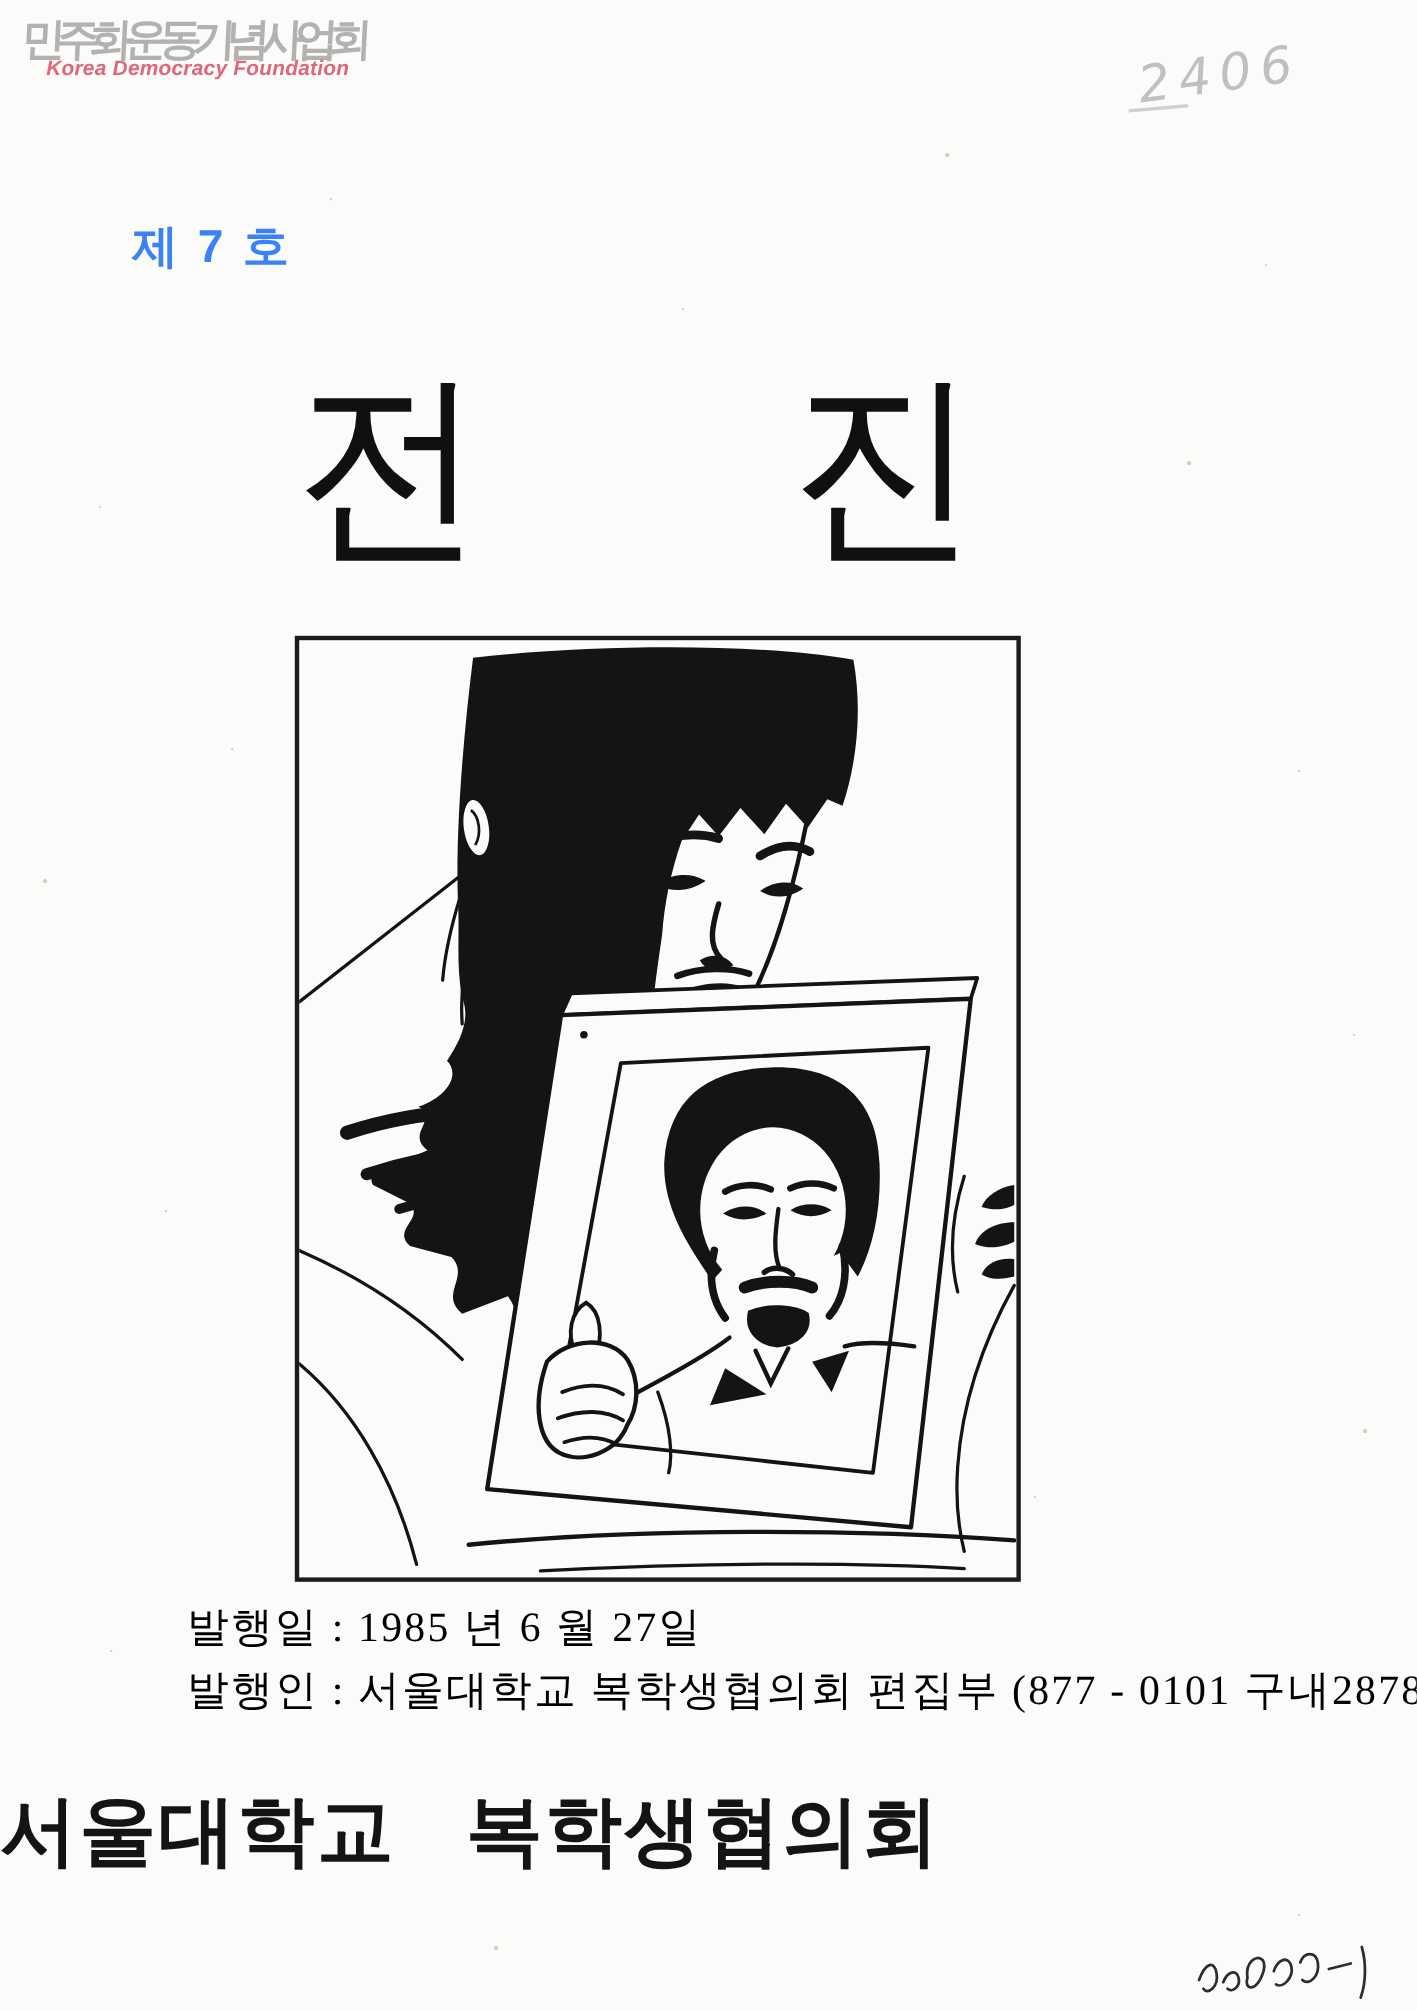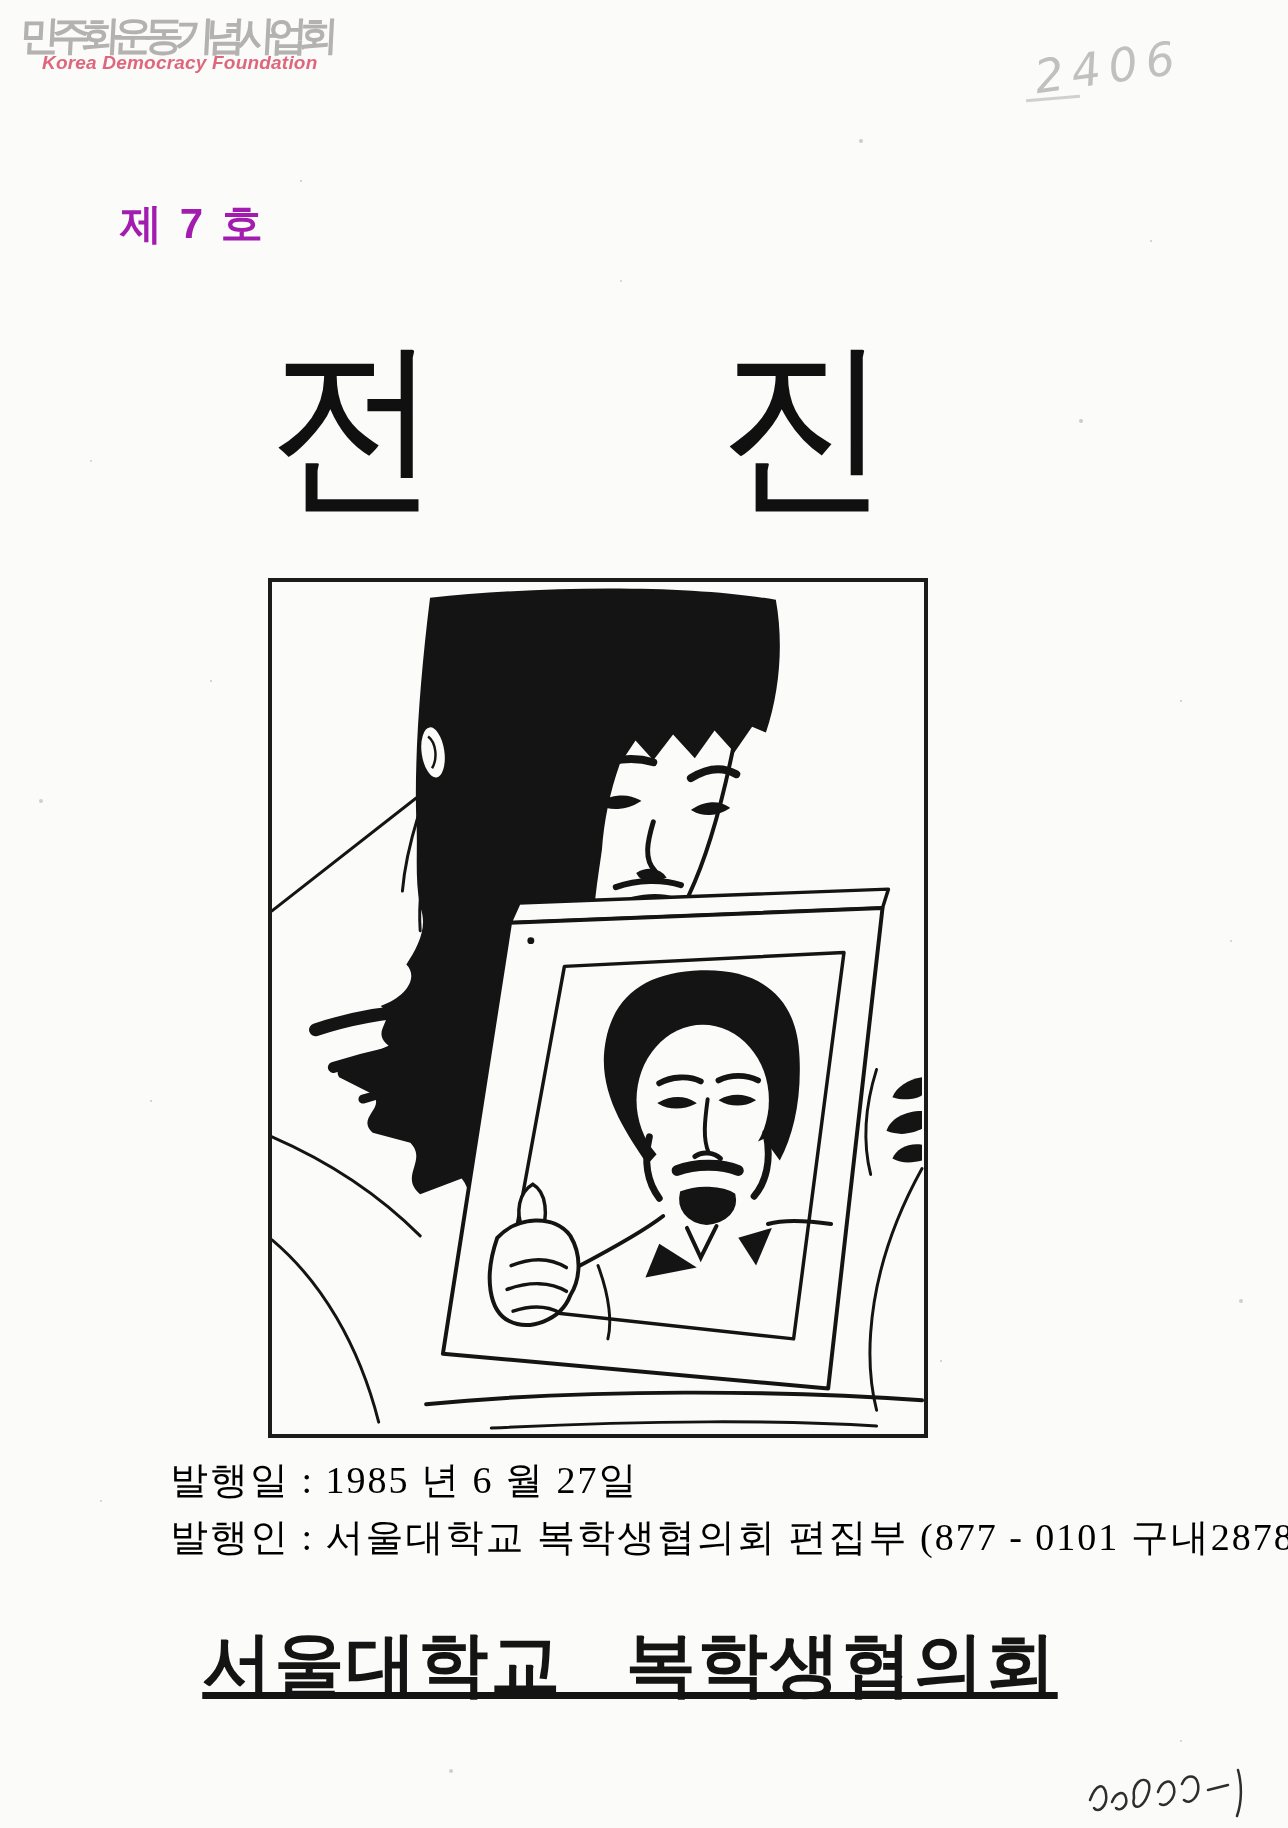--- a/index.html
+++ b/index.html
@@ -36,21 +36,21 @@
   .pencil-dash{
     left:1026px;top:97px;width:54px;height:3px;background:#a6a6a6;opacity:.5;
     transform:rotate(-5deg);
   }
 
   
   .issue-no{
     left:120px;top:196px;
     font-family:"Liberation Sans", sans-serif;
     font-weight:700;font-size:42px;letter-spacing:3px;
-    color:#a21caf;white-space:nowrap;text-align:center;
+    color:#3b82f6;white-space:nowrap;text-align:center;
   }
 
   
   .masthead{
     left:268px;top:318px;width:622px;height:210px;
     display:flex;justify-content:space-between;align-items:flex-start;
     font-family:"Liberation Serif", serif;
     font-size:172px;line-height:200px;color:#101010;
   }
   .masthead span{transform:scaleY(1.08);transform-origin:top;}
@@ -66,24 +66,24 @@
   
   .pub-info{
     left:170px;top:1452px;width:1040px;
     font-family:"Liberation Serif", serif;
     font-size:38px;line-height:57px;letter-spacing:2px;
     color:#000000;white-space:nowrap;
   }
 
   
   .footer-org{
-    left:0;top:1618px;width:1260px;text-align:center;
+    left:0;top:1618px;width:1260px;text-align:left;
     font-family:"Liberation Sans", sans-serif;
     font-weight:700;font-size:70px;letter-spacing:2px;word-spacing:42px;
-    color:#141414;white-space:nowrap;text-decoration:underline;
+    color:#141414;white-space:nowrap;
   }
 
   
   .scribble{left:1082px;top:1762px;width:180px;height:70px;}
 
   
   .speckles{
     left:300px;top:180px;width:2px;height:2px;background:#c9c6c2;border-radius:50%;
     box-shadow:
       560px -40px 0 1px #cfccc8, 850px 60px 0 0 #c9c6c2, -210px 280px 0 0 #d2cfcb,

